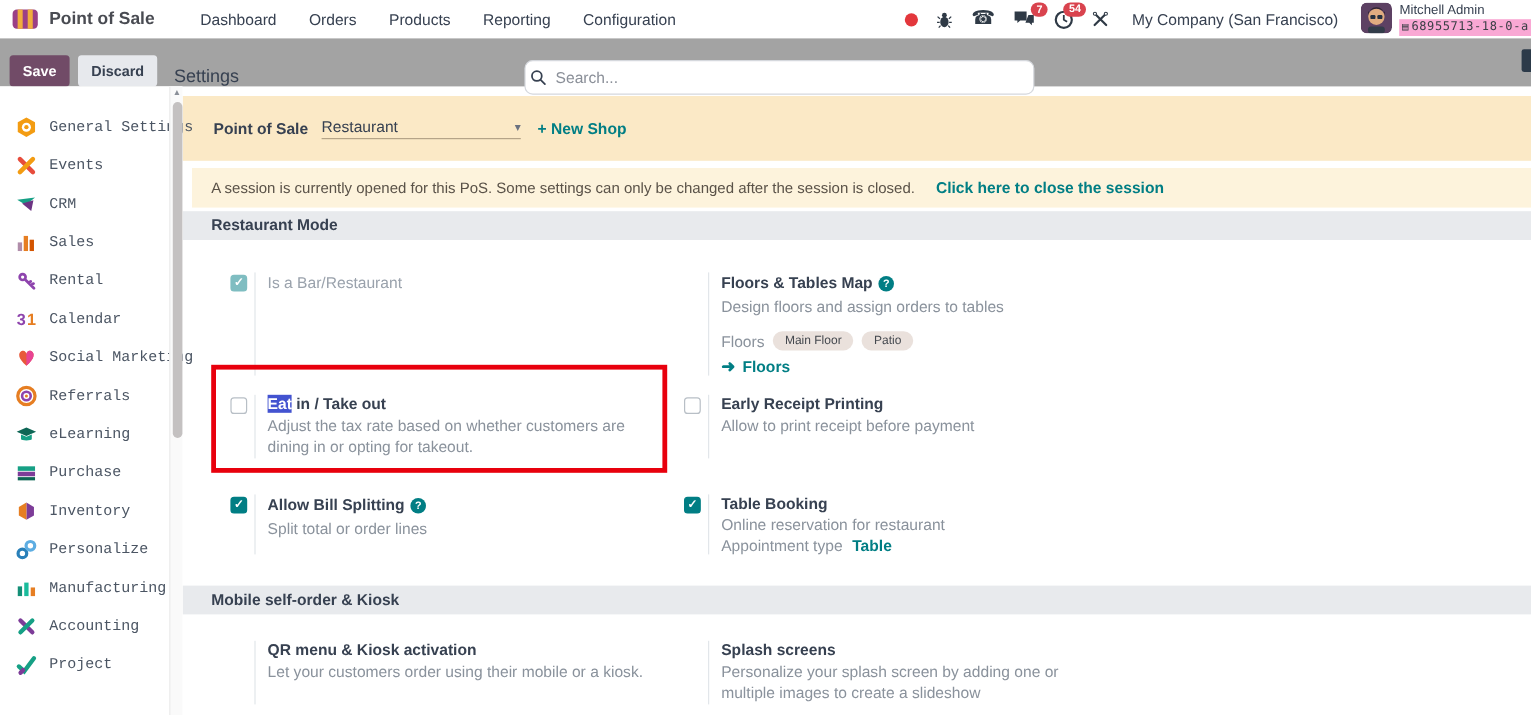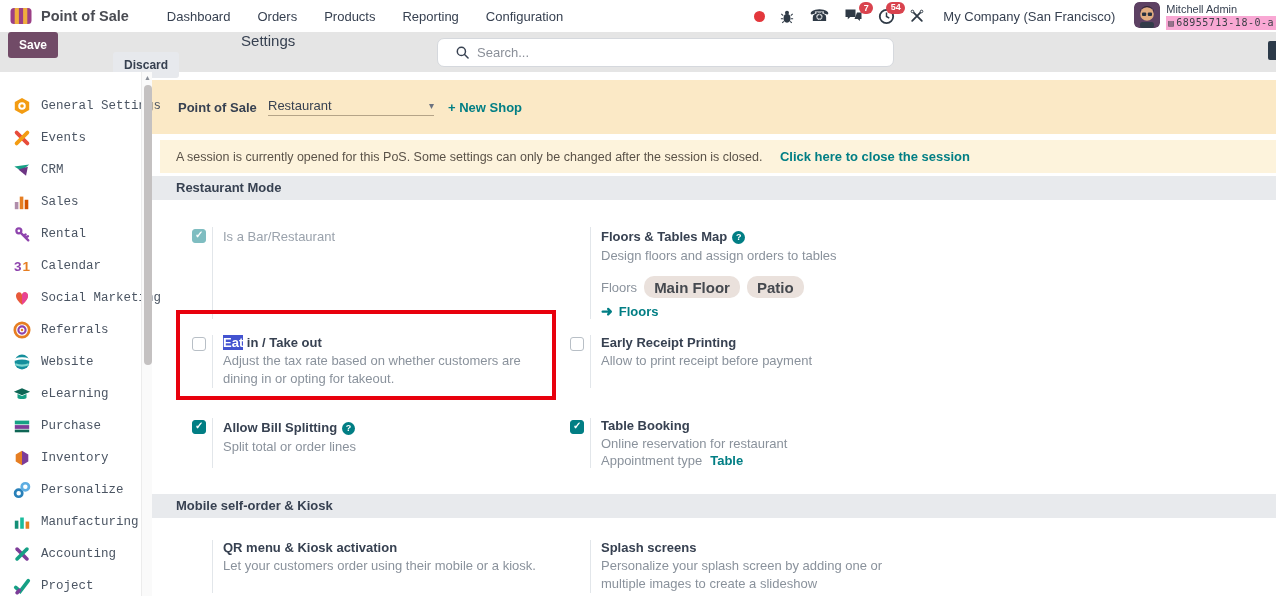--- a/index.html
+++ b/index.html
@@ -21,28 +21,28 @@
   .company { font-size:13px; color:#374151; margin-left:4px; white-space:nowrap; cursor:pointer; }
   .userblock { display:flex; align-items:flex-start; gap:6px; margin-left:4px; cursor:pointer; }
   .avatar { width:26px; height:26px; border-radius:5px; overflow:hidden; flex-shrink:0; }
   .user-meta { display:flex; flex-direction:column; line-height:13px; padding-top:1px; }
   .user-name { font-size:11px; color:#374151; white-space:nowrap; }
   .build { font-size:10px; background:#f9a8d4; color:#3b3f46; white-space:nowrap; padding:0 2px;
     font-family:"DejaVu Sans Mono", monospace; letter-spacing:0.5px; }
   .build .srv { font-size:9px; margin-right:2px; }
 
   
-  .control { height:40px; display:flex; align-items:flex-start; padding-left:8px; position:relative; background:#e5e5e5;gap:48px; }
+  .control { height:40px; display:flex; align-items:flex-end; padding-left:8px; position:relative; background:#a3a3a3; }
   .btn-save { background:#714B67; color:#fff; border:none; border-radius:3px; padding:6px 11px;
     font-size:12px; font-weight:bold; cursor:pointer; font-family:inherit; }
   .btn-discard { background:#e7e9ed; color:#374151; border:none; border-radius:3px; padding:6px 11px;
     font-size:12px; font-weight:bold; margin-left:7px; cursor:pointer; font-family:inherit;margin-top:20px; }
   .crumb { font-size:15px; color:#374151; margin-left:14px; }
-  .searchbox { position:absolute; left:437px; top:6px; width:457px; height:29px; border:1px solid #d5d8dd;
-    border-radius:7px; display:flex; align-items:center; padding:0 18px; background:#fff; }
+  .searchbox { position:absolute; left:437px; top:18px; width:425px; height:29px; border:1px solid #d5d8dd;
+    border-radius:7px; display:flex; align-items:center; padding:0 4px; background:#fff; }
   .searchbox input { border:none; outline:none; flex:1; font-size:13px; margin-left:8px;
     font-family:inherit; color:#374151; background:transparent; }
   .searchbox input::placeholder { color:#8a8f98; }
   .edge-ic { position:absolute; right:-4px; top:9px; width:12px; height:19px; background:#2c3a49; border-radius:2px; }
 
   
   .layout { display:flex; height:524px; }
   .sidebar { width:152px; flex-shrink:0; position:relative; padding-top:18px; background:#fff; }
   .side-item { height:32px; display:flex; align-items:center; gap:10px; padding-left:13px; cursor:pointer; }
   .side-item svg { width:18px; height:18px; flex-shrink:0; }
@@ -81,21 +81,21 @@
   .cb { width:14px; height:14px; border:1px solid #b8bfc6; border-radius:3px; background:#fff;
     display:inline-block; position:relative; cursor:pointer; }
   .cb.on { background:#017e84; border-color:#017e84; }
   .cb.on::after { content:"✓"; position:absolute; left:2px; top:-1px; color:#fff; font-size:10px; font-weight:bold; }
   .cb.dim { opacity:0.5; }
   .tlink { color:#017e84; font-size:13px; font-weight:bold; cursor:pointer; text-decoration:none; }
   .help { display:inline-block; width:13px; height:13px; border-radius:50%; background:#017e84; color:#fff;
     font-size:9px; font-weight:bold; text-align:center; line-height:13px; margin-left:5px; vertical-align:1px; cursor:pointer; }
   .field-row { margin-top:11px; display:flex; align-items:center; }
   .field-lbl { font-size:13px; color:#8a929c; }
-  .tag { background:#eae1dc; border-radius:10px; padding:2.5px 10px; font-size:15px; font-weight:bold;
+  .tag { background:#eae1dc; border-radius:10px; padding:2.5px 10px; font-size:10px; font-weight:normal;
     color:#45494f; margin-left:7px; cursor:pointer; white-space:nowrap; }
   .link-row { margin-top:5px; display:flex; align-items:center; gap:6px; }
   .arrow { color:#017e84; font-weight:bold; font-size:14px; }
   .txt-sel { background:#4353d0; color:#fff; }
   .red-box { position:absolute; left:-16px; top:-25px; width:380px; height:90px;
     border:4px solid #e8000d; pointer-events:none; z-index:5; }
 </style>
 </head>
 <body>
 
@@ -238,28 +238,20 @@
     <div class="side-item">
       <svg viewBox="0 0 20 20">
           <circle cx="10" cy="10" r="8" fill="none" stroke="#e67e22" stroke-width="3"></circle>
           <circle cx="10" cy="10" r="4" fill="none" stroke="#8e44ad" stroke-width="2.4"></circle>
           <circle cx="10" cy="10" r="1.4" fill="#e67e22"></circle>
         </svg>
       <span class="lbl">Referrals</span>
     </div>
     <div class="side-item">
       <svg viewBox="0 0 20 20">
-          <circle cx="10" cy="10" r="8.2" fill="#148f9c"></circle>
-          <path d="M2 7.5 Q10 4.5 18 7.5" stroke="#fff" stroke-width="2.4" fill="none"></path>
-          <path d="M2.5 12.5 Q10 15.5 17.5 12.5" stroke="#7ed6d0" stroke-width="2.4" fill="none"></path>
-        </svg>
-      <span class="lbl">Website</span>
-    </div>
-    <div class="side-item">
-      <svg viewBox="0 0 20 20">
           <path d="M10 3.5 L19 7.5 L10 11.5 L1 7.5Z" fill="#0e6655"></path>
           <path d="M5 10 v4.2 c0 1.8 10 1.8 10 0 V10 l-5 2.2z" fill="#16a085"></path>
         </svg>
       <span class="lbl">eLearning</span>
     </div>
     <div class="side-item">
       <svg viewBox="0 0 20 20">
           <rect x="2" y="4" width="16" height="4.2" fill="#16a085"></rect>
           <rect x="2" y="9" width="16" height="4.2" fill="#7d3c98"></rect>
           <rect x="2" y="14" width="16" height="3" fill="#0e6655"></rect>

